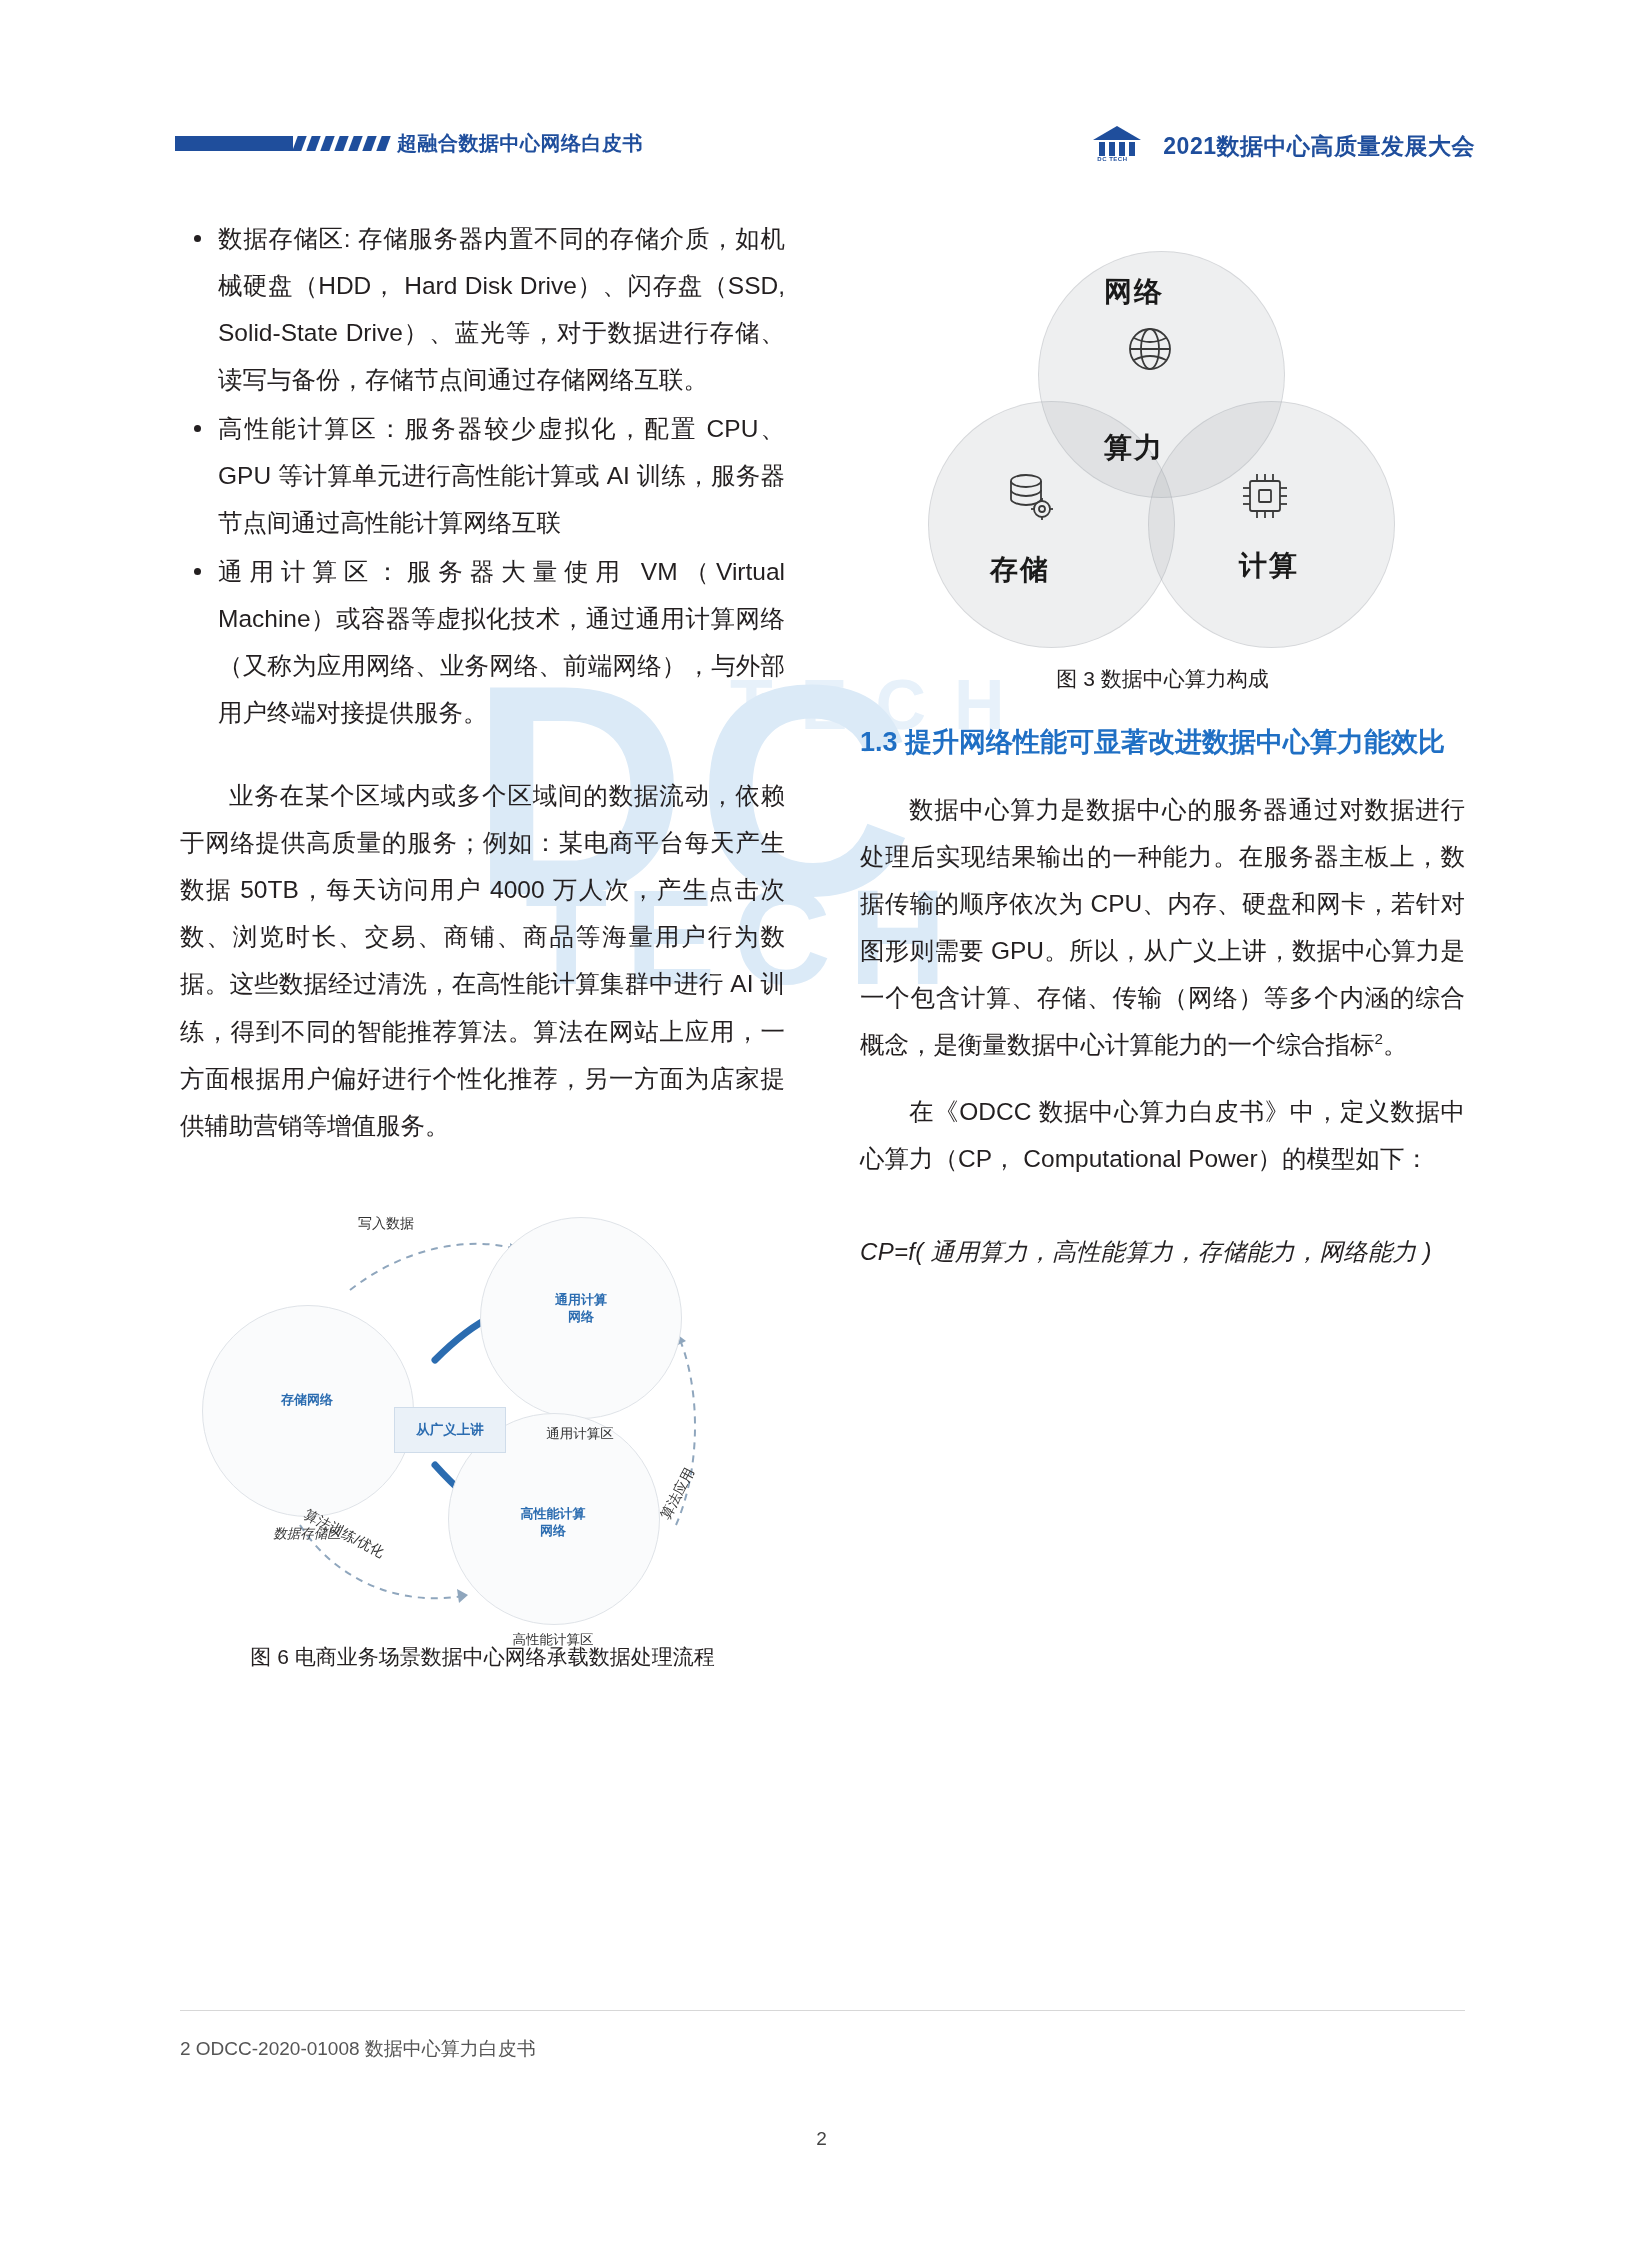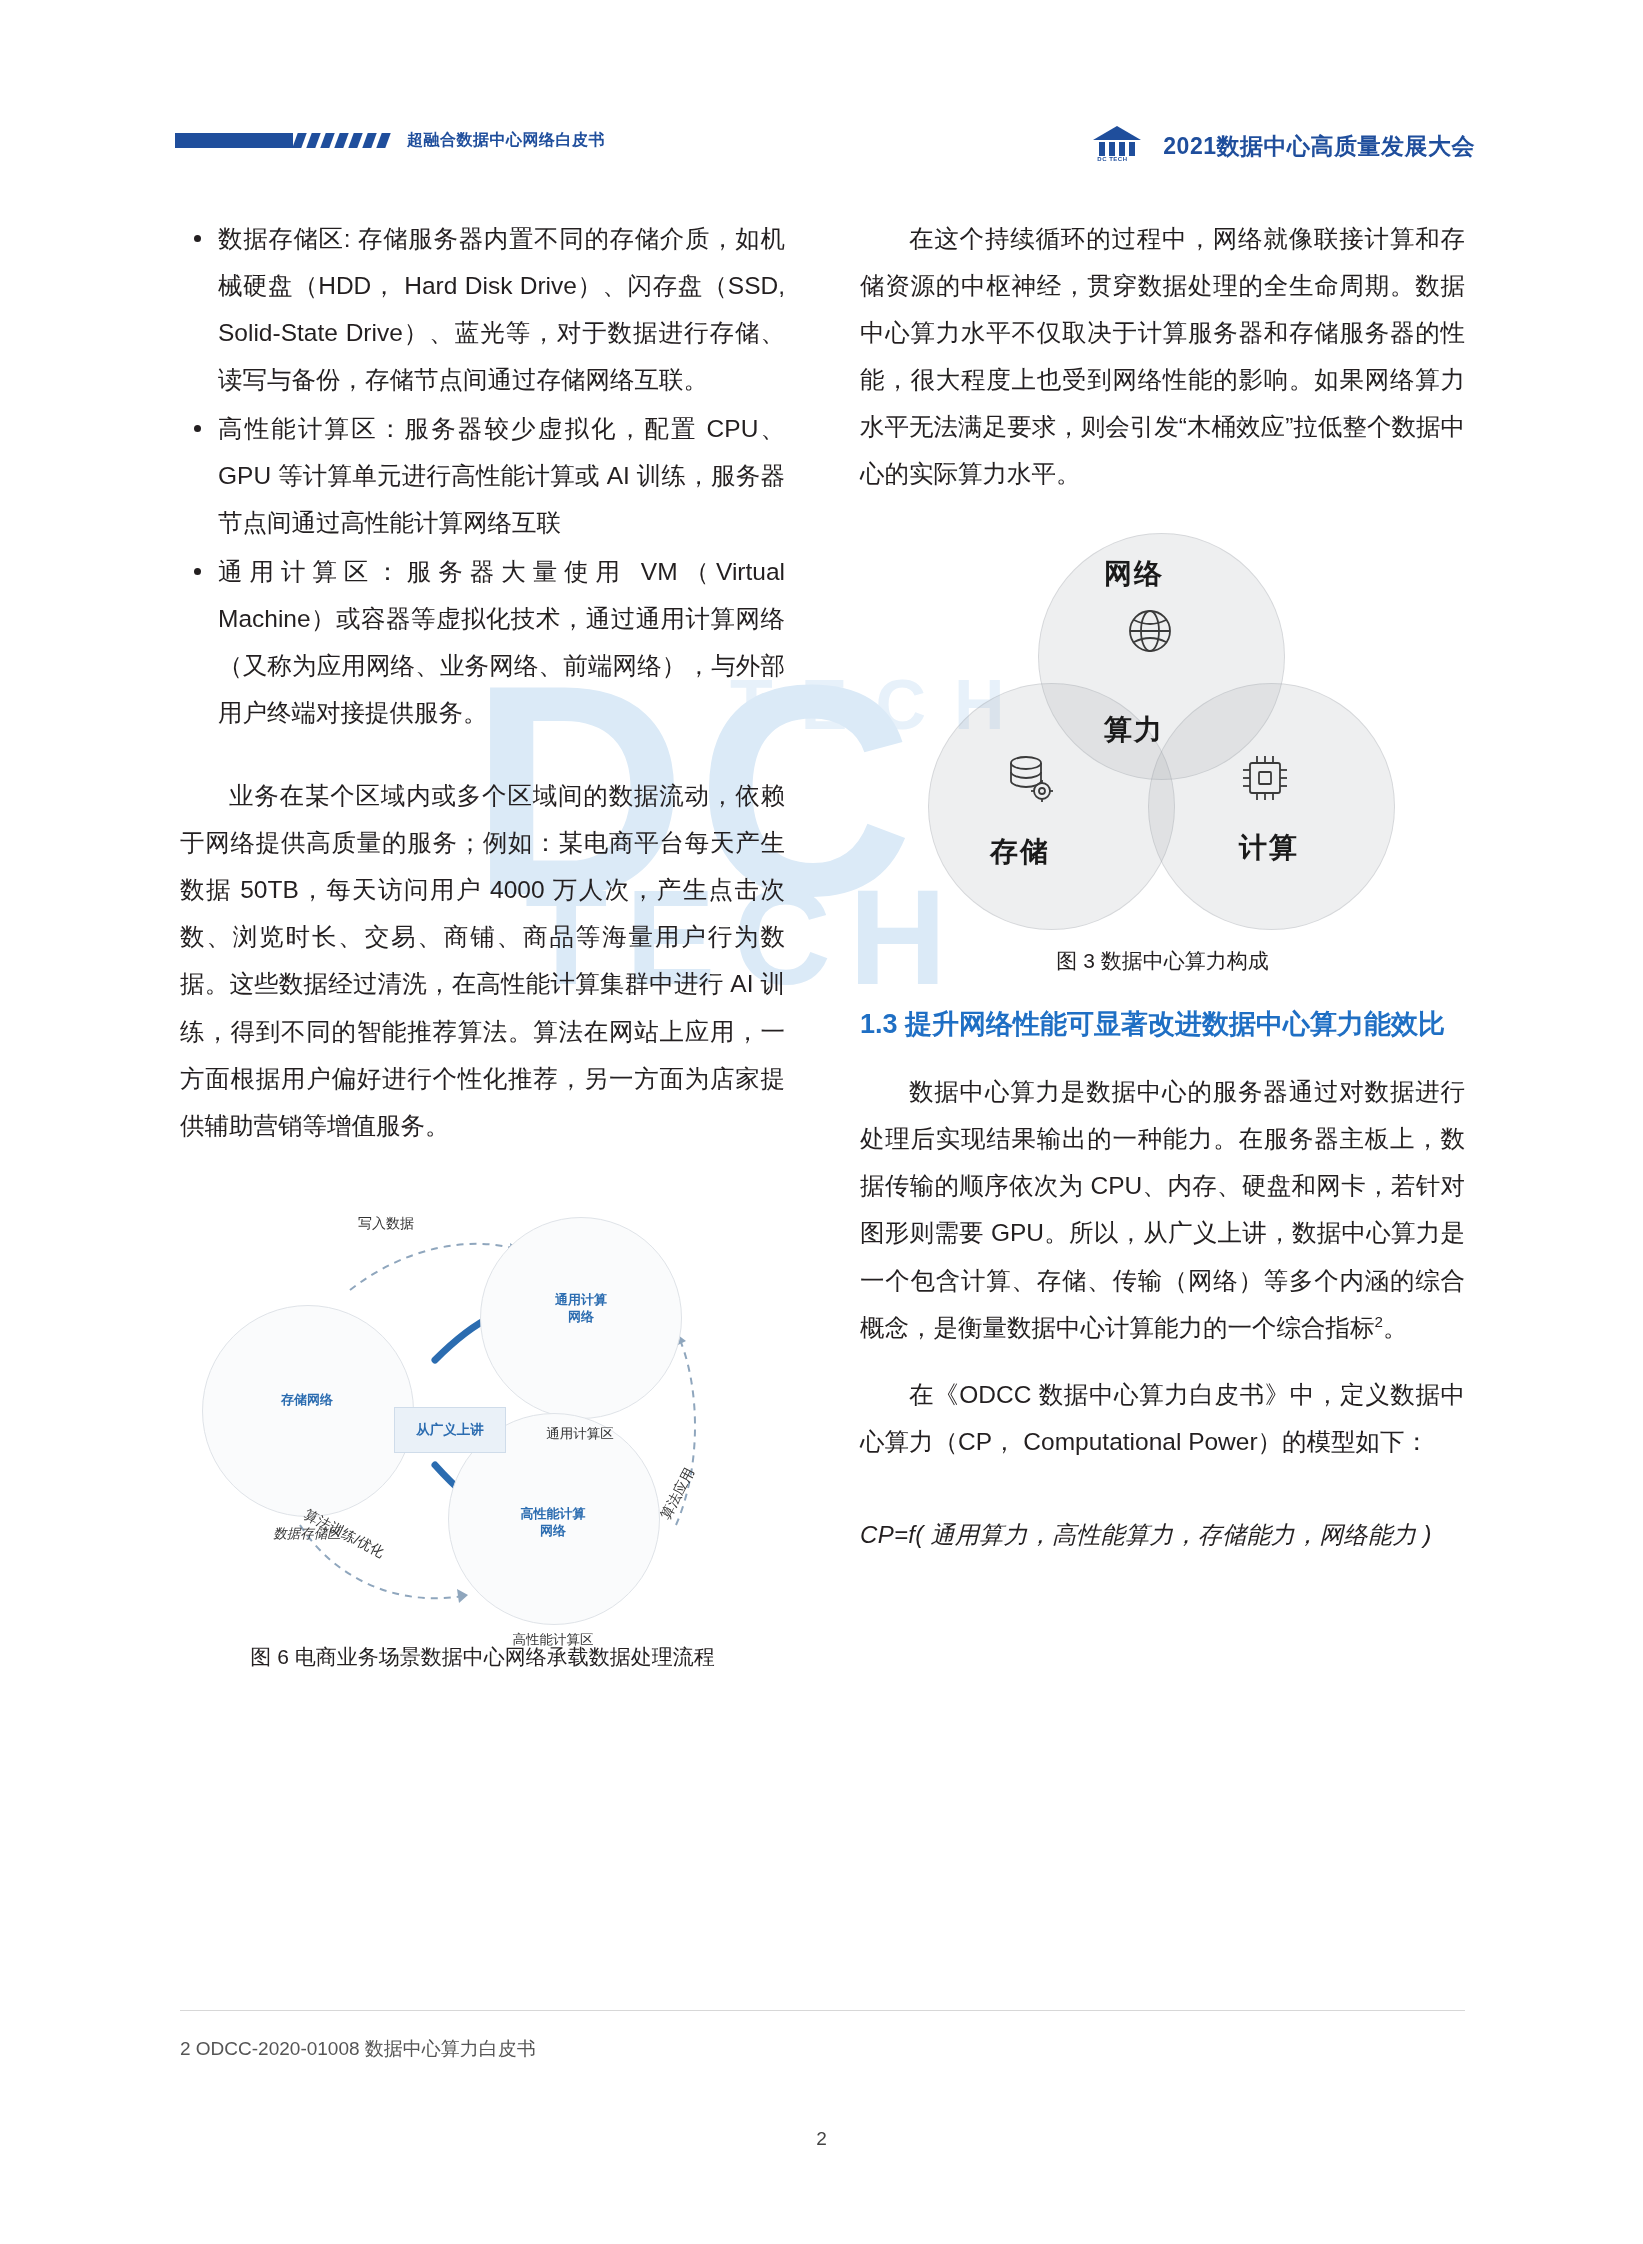--- a/index.html
+++ b/index.html
@@ -43,24 +43,24 @@
   }
   .hdr-slashes i {
     display: block;
     width: 9px;
     height: 15px;
     background: #1f4e9c;
     transform: skewX(-20deg);
     margin-right: 5px;
   }
   .hdr-title {
-    font-size: 16px;
+    font-size: 20px;
     font-weight: bold;
     color: #1f4e9c;
-    margin-left: 14px;
+    margin-left: 4px;
     letter-spacing: 0.5px;
   }
   .hdr-right {
     position: absolute;
     right: 0;
     top: -6px;
     display: flex;
     align-items: center;
     gap: 8px;
   }
@@ -509,21 +509,20 @@
     <div class="flow-lbl fl-write">写入数据</div>
     <div class="flow-lbl fl-train">算法训练/优化</div>
     <div class="flow-lbl fl-apply">算法应用</div>
 
     <div class="f2-cap">图 6 电商业务场景数据中心网络承载数据处理流程</div>
   </div>
 </div>
 
 <div class="col col-right">
 
-  <p class="body indent">在这个持续循环的过程中，网络就像联接计算和存储资源的中枢神经，贯穿数据处理的全生命周期。数据中心算力水平不仅取决于计算服务器和存储服务器的性能，很大程度上也受到网络性能的影响。如果网络算力水平无法满足要求，则会引发“木桶效应”拉低整个数据中心的实际算力水平。</p>
 
   <div class="venn-wrap">
     <div class="venn">
       <div class="circle c-net"></div>
       <div class="circle c-store"></div>
       <div class="circle c-comp"></div>
 
       <div class="venn-label lbl-net">网络</div>
       <div class="venn-label lbl-center">算力</div>
       <div class="venn-label lbl-store">存储</div>

